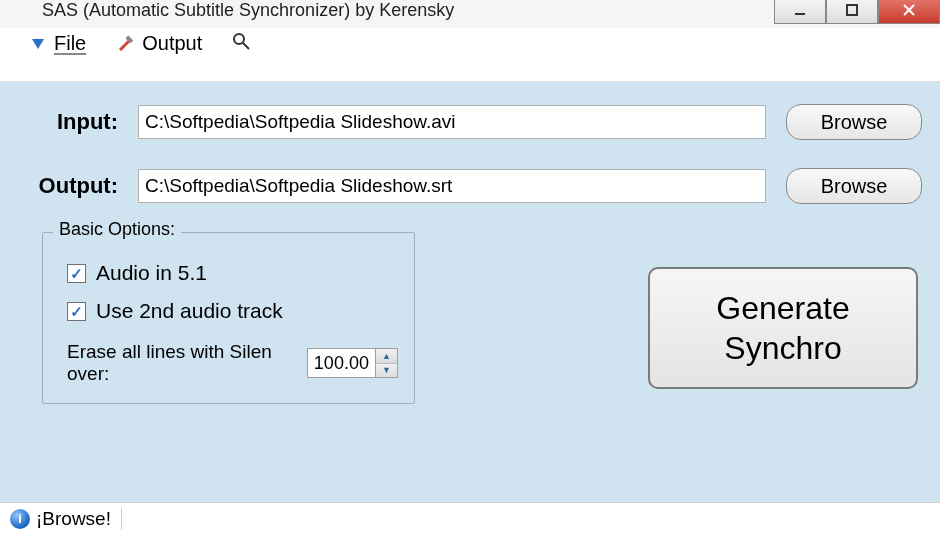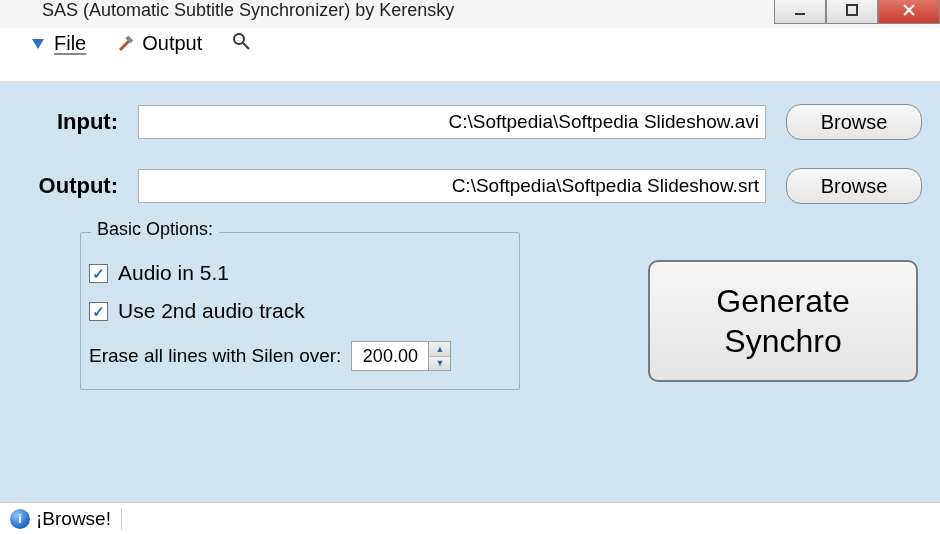--- a/index.html
+++ b/index.html
@@ -120,21 +120,21 @@
   font-weight: bold;
   font-size: 22px;
   text-align: right;
 }
 .path-input {
   flex: 1;
   height: 34px;
   background: #fff;
   border: 1px solid #b0b0b0;
   font-size: 19px;
-  text-align: right;
+  text-align: left;
   line-height: 32px;
   padding: 0 6px;
 }
 .browse-btn {
   width: 136px;
   height: 36px;
   background: linear-gradient(#f8f8f8, #e6e6e6);
   border: 1px solid #8a8a8a;
   border-radius: 15px;
   font-size: 20px;
@@ -142,24 +142,24 @@
 }
 
 .bottom {
   display: flex;
   gap: 30px;
   margin-top: 10px;
 }
 .fieldset {
   border: 1px solid #9bb1bf;
   border-radius: 2px;
-  padding: 14px 16px 18px 8px;
-  width: 440px;
-  position: relative;
-  margin-left: 62px;
+  padding: 14px 16px 18px 24px;
+  width: 373px;
+  position: relative;
+  margin-left: 24px;
 }
 .fieldset-legend {
   position: absolute;
   top: -14px;
   left: 10px;
   background: #cfe4f0;
   padding: 0 6px;
   font-size: 18px;
 }
 .check-row {
@@ -350,21 +350,21 @@
       </div>
       <div class="check-row">
         <span class="checkbox">
             <span class="checkmark">✓</span>
           </span>
         <span>Use 2nd audio track</span>
       </div>
       <div class="erase-row">
         <span>Erase all lines with Silen over:</span>
         <div class="spinner">
-          <div class="spinner-input">200.00</div>
+          <div class="spinner-input">100.00</div>
           <div class="spinner-btns">
             <div>▲</div>
             <div>▼</div>
           </div>
         </div>
       </div>
     </div>
     <button class="generate-btn">Generate
 Synchro</button>
   </div>

